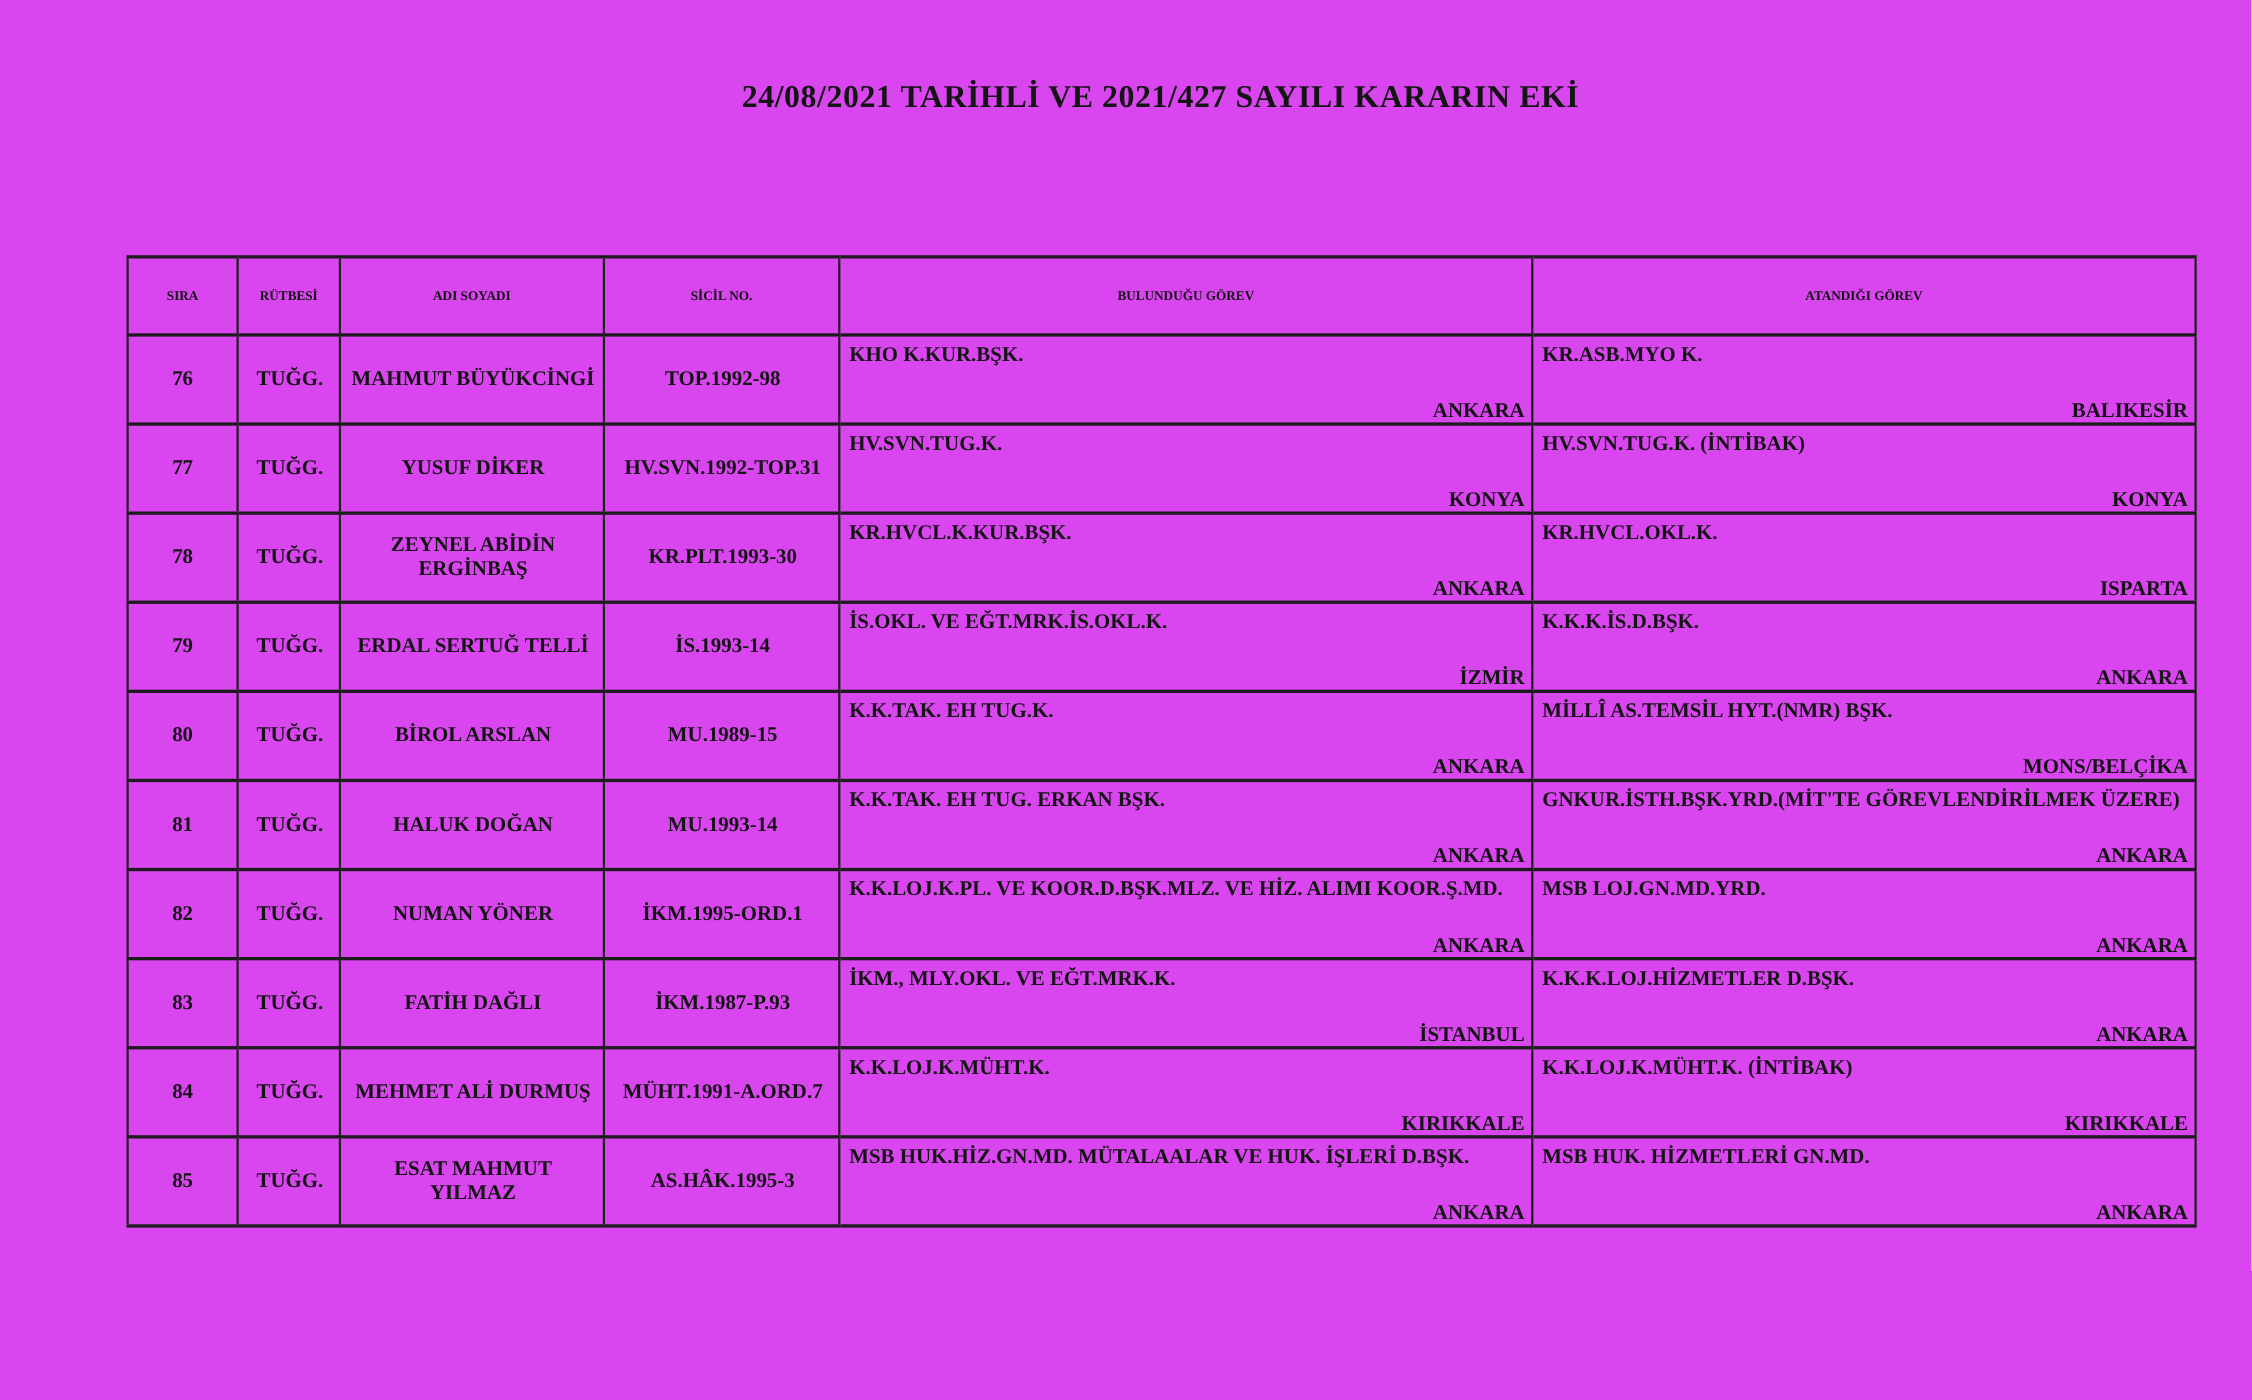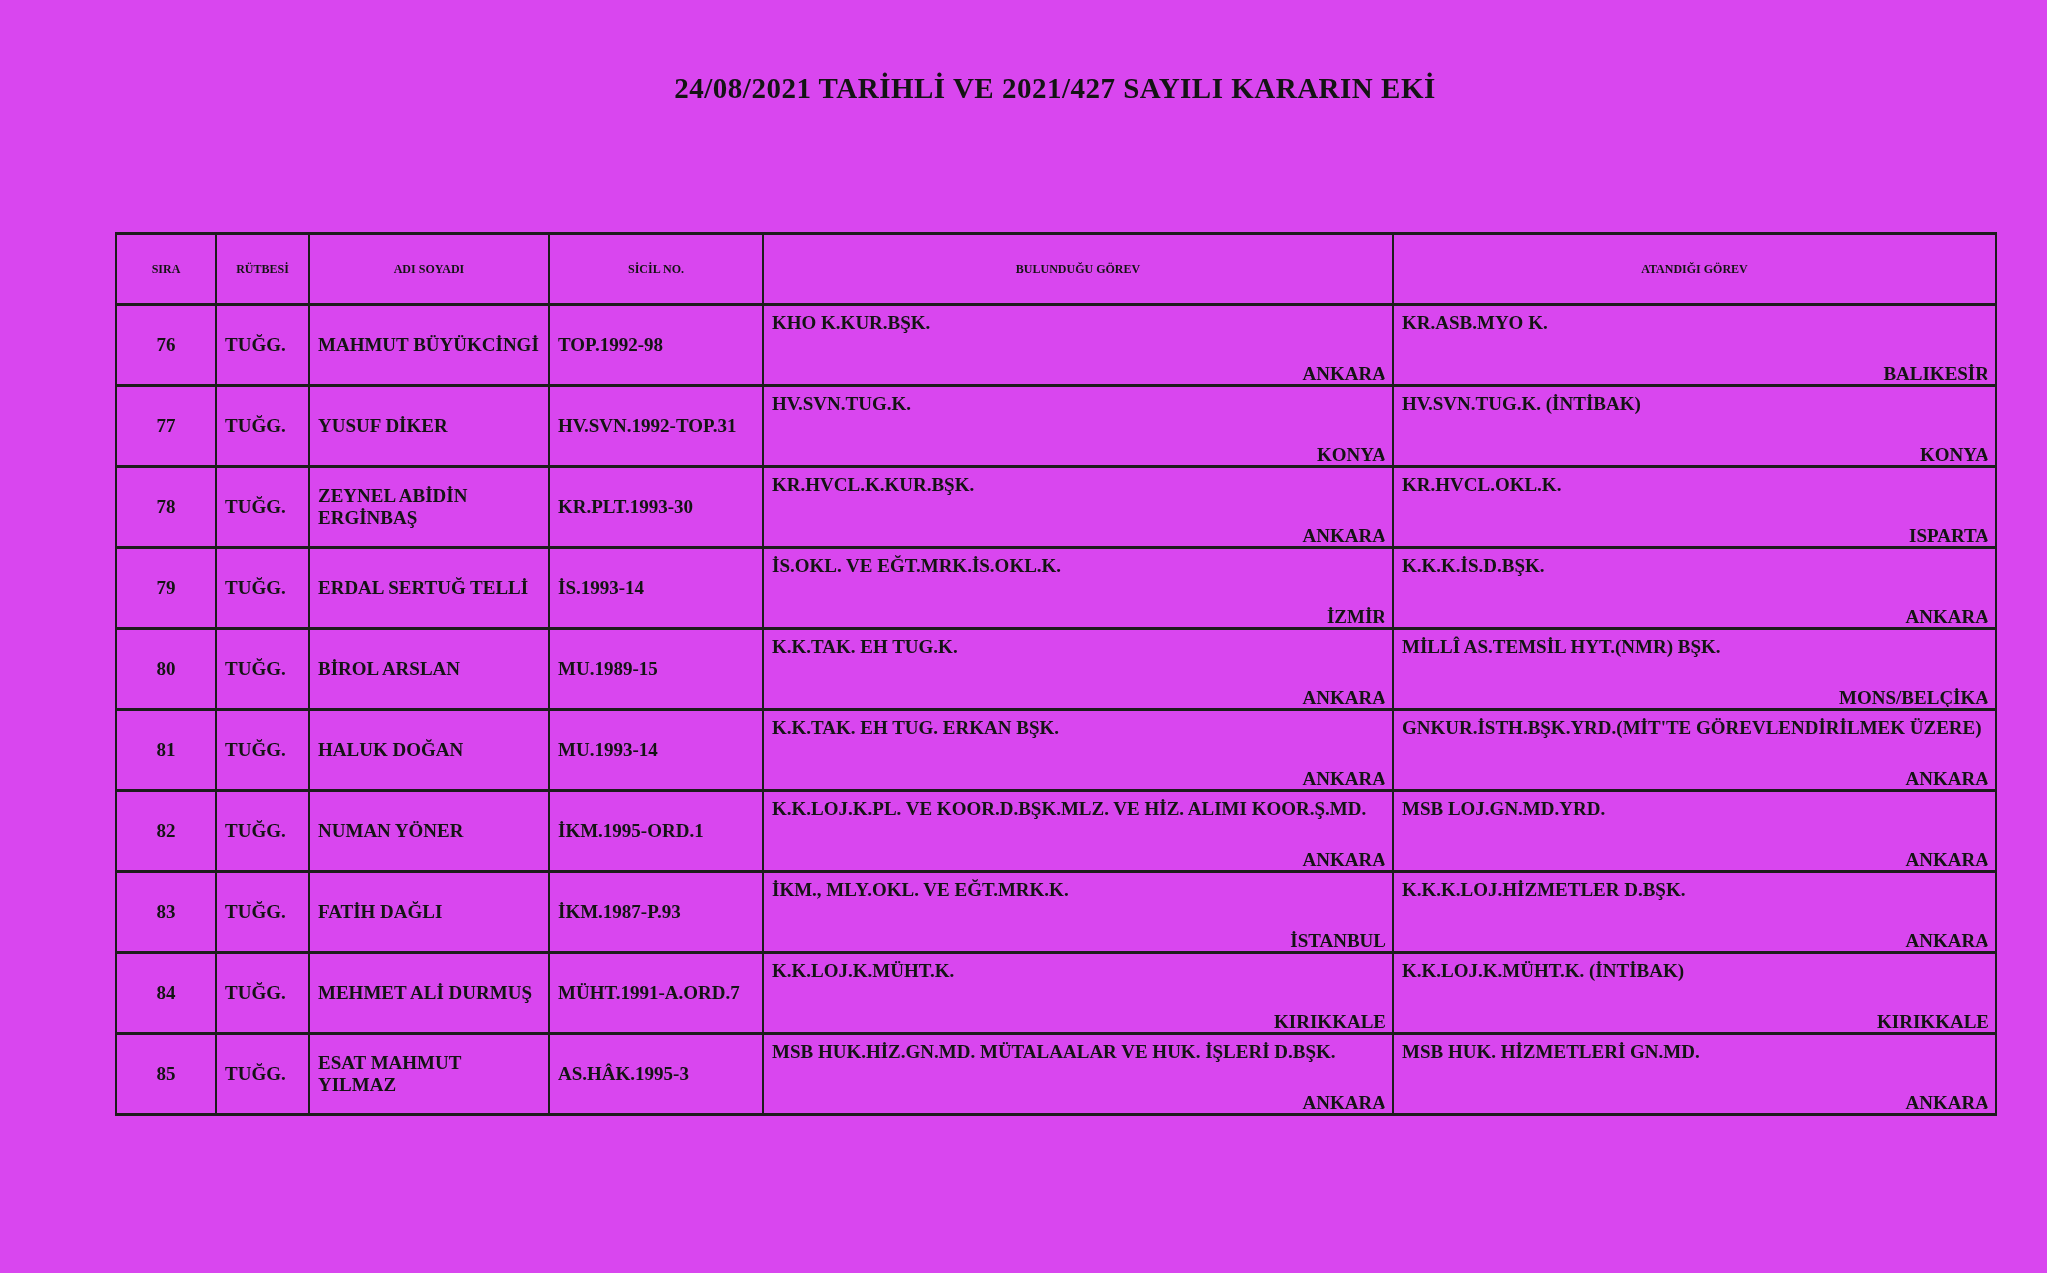--- a/index.html
+++ b/index.html
@@ -60,26 +60,26 @@
     font-size: 12px;
     padding: 0 4px;
   }
   table.atama tbody tr { height: 78px; }
   td.c-sira {
     text-align: center;
     vertical-align: middle;
     margin-left: 48px;
   }
   td.c-rutbesi, td.c-adi, td.c-sicil {
-    text-align: left;
+    text-align: center;
     vertical-align: middle;
     padding: 2px 6px 2px 8px;
     line-height: 1.15;
   }
-  td.c-gorev { padding: 0; vertical-align: top; border-radius: 20px; }
+  td.c-gorev { padding: 0; vertical-align: top; }
   .gorev-wrap {
     display: flex;
     flex-direction: column;
     justify-content: space-between;
     height: 72px;
     padding: 6px 4px 0 8px;
   }
   .gorev-text { line-height: 1.2; }
   .gorev-yer {
     align-self: flex-end;

